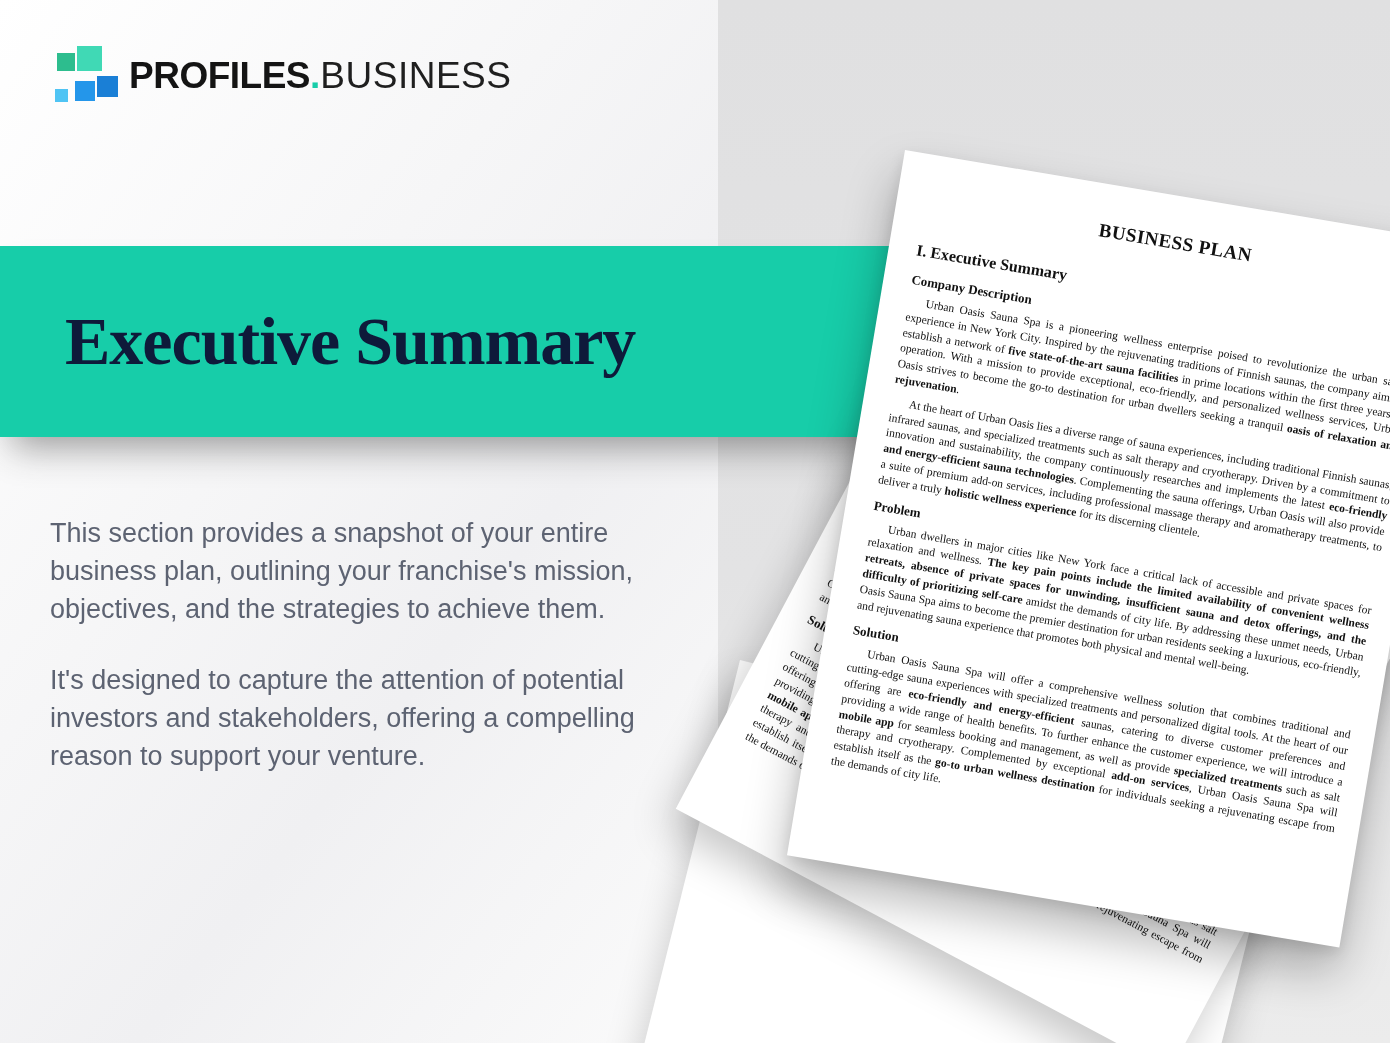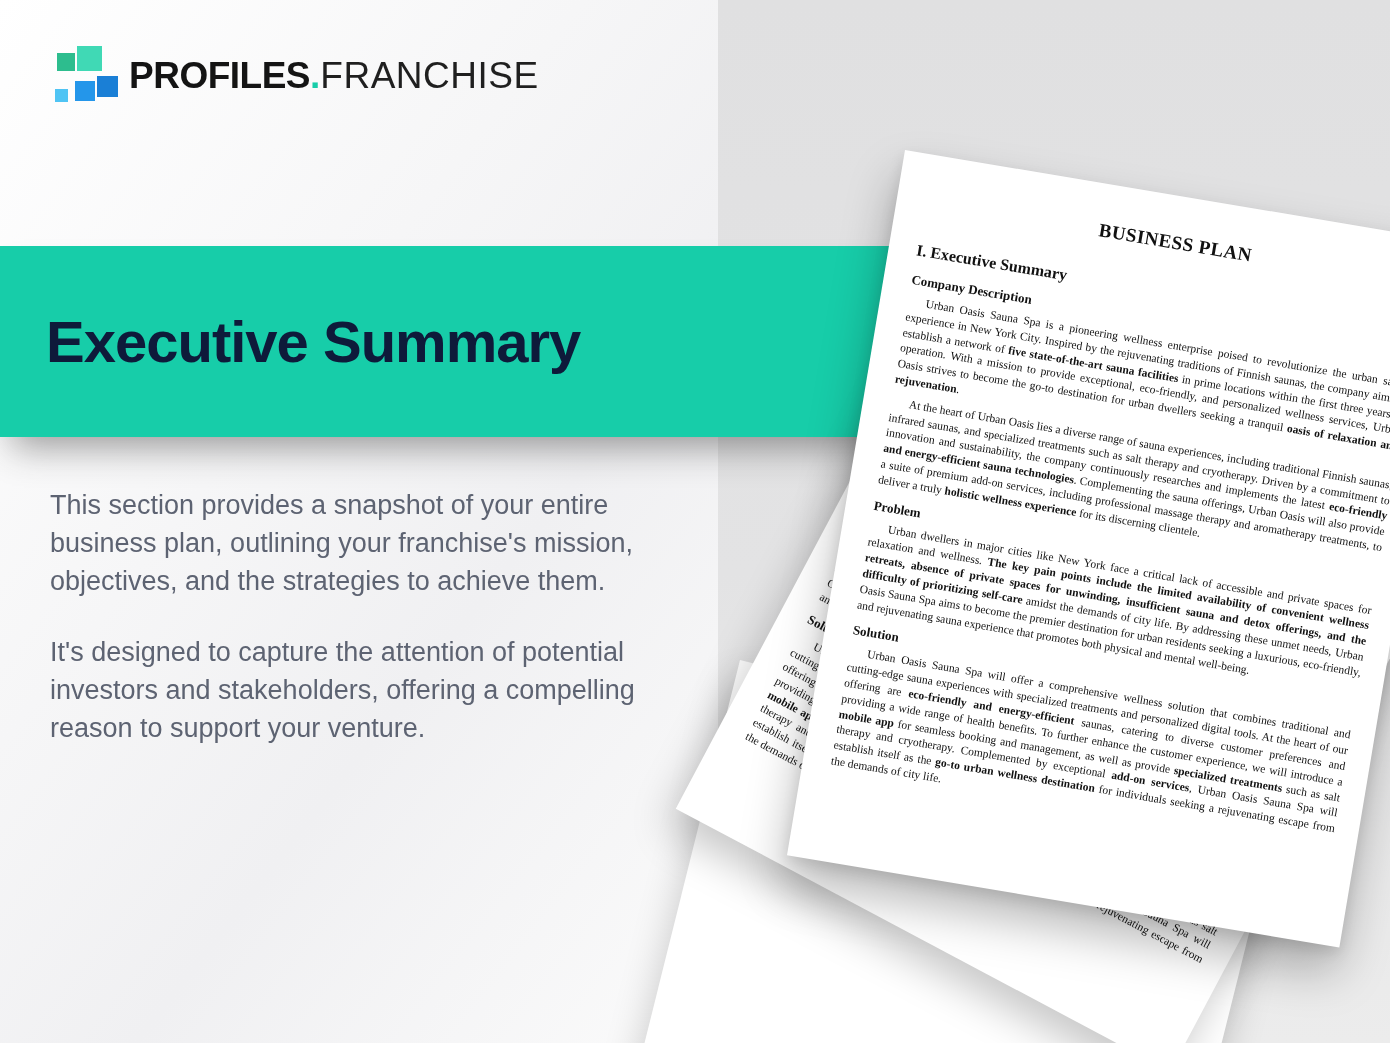--- a/index.html
+++ b/index.html
@@ -17,39 +17,39 @@
     background:linear-gradient(to bottom,#e0e0e1 0%,#e3e3e4 55%,#ececec 100%);
   }
   
   .banner{
     position:absolute;left:0;top:246px;width:948px;height:191px;
     display:flex;align-items:center;
     box-shadow:0 22px 34px -12px rgba(40,40,40,.45);
     z-index:1;
   }
   .banner h1{
-    margin:0 0 0 46px;font-size:58px;font-weight:700;letter-spacing:-1px;
-    font-family:Liberation Sans, sans-serif;
+    margin:0 0 0 65px;font-size:68px;font-weight:700;letter-spacing:-1px;
+    font-family:Liberation Serif, serif;
   }
   
   .logo{position:absolute;left:47px;top:45px;display:flex;align-items:center;z-index:2;}
   .logo-mark{position:relative;width:76px;height:62px;}
   .sq{position:absolute;}
   .sq.g{left:10px;top:8px;width:18px;height:18px;}
   .sq.t{left:30px;top:1px;width:25px;height:25px;}
   .sq.b1{left:50px;top:31px;width:21px;height:21px;}
   .sq.b2{left:28px;top:36px;width:20px;height:20px;}
   .sq.lb{left:8px;top:44px;width:13px;height:13px;}
   .logo-text{font-size:37px;margin-left:6px;white-space:nowrap;}
   .logo-text .bold{font-weight:700;color:#141414;letter-spacing:-0.5px;}
   .logo-text .dot{font-weight:700;}
   .logo-text .light{font-weight:400;color:#1f1f1f;letter-spacing:0.5px;}
   
   .intro{
-    position:absolute;left:50px;top:486px;width:585px;z-index:2;
+    position:absolute;left:50px;top:514px;width:585px;z-index:2;
     font-size:27px;line-height:38px;
   }
   .intro p{margin:0 0 33px 0;}
   
   .sheet{
     position:absolute;background:#ffffff;transform-origin:0 0;overflow:hidden;
   }
   .sheet-back{
     left:740px;top:660px;width:560px;height:700px;
     transform:rotate(14deg);z-index:3;
@@ -89,21 +89,21 @@
 
   <div class="logo">
     <div class="logo-mark">
       <span class="sq g" style="background: rgb(45, 189, 142);"></span>
       <span class="sq t" style="background: rgb(64, 217, 181);"></span>
       <span class="sq b1" style="background: rgb(26, 127, 214);"></span>
       <span class="sq b2" style="background: rgb(36, 150, 234);"></span>
       <span class="sq lb" style="background: rgb(79, 196, 244);"></span>
     </div>
     <div class="logo-text">
-      <span class="bold">PROFILES</span><span class="dot" style="color: rgb(23, 205, 169);">.</span><span class="light">FRANCHISE</span>
+      <span class="bold">PROFILES</span><span class="dot" style="color: rgb(23, 205, 169);">.</span><span class="light">BUSINESS</span>
     </div>
   </div>
 
   <div class="banner" style="background: rgb(23, 205, 169);">
     <h1 style="color: rgb(14, 26, 58);">Executive Summary</h1>
   </div>
 
   <div class="intro" style="color: rgb(93, 99, 114);">
     <p>This section provides a snapshot of your entire business plan, outlining your franchise's mission, objectives, and the strategies to achieve them.</p>
     <p>It's designed to capture the attention of potential investors and stakeholders, offering a compelling reason to support your venture.</p>

